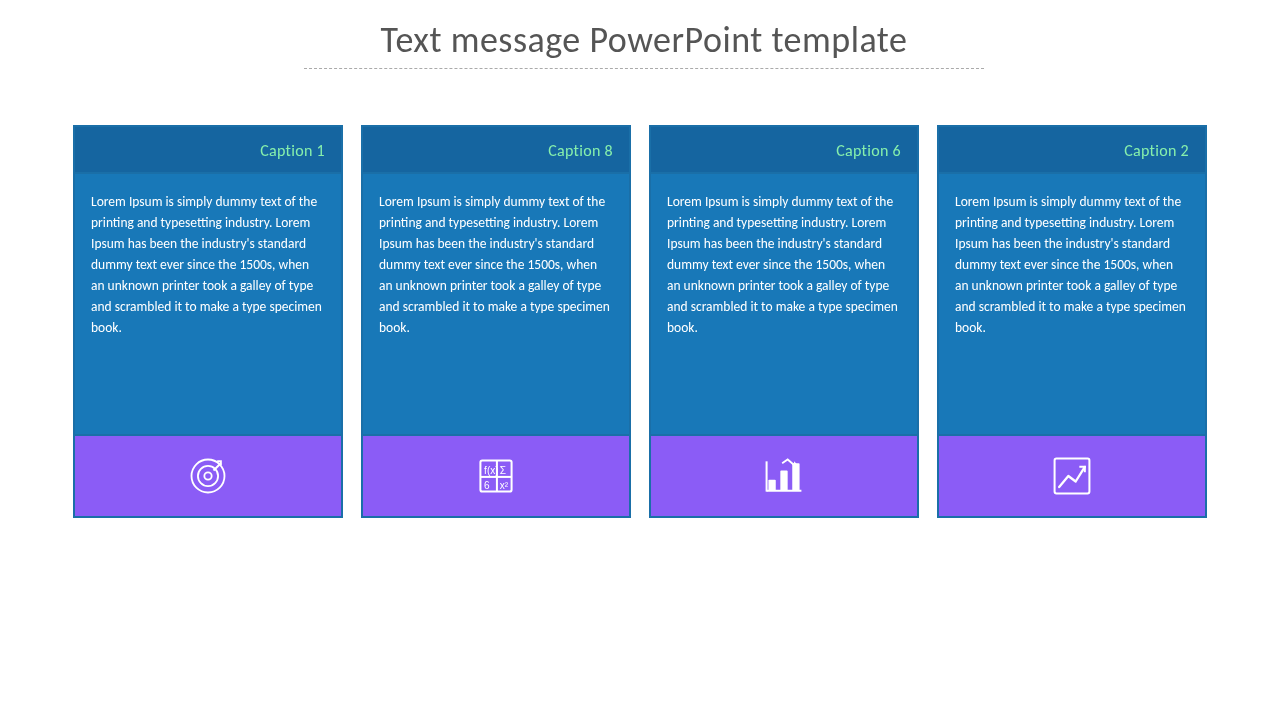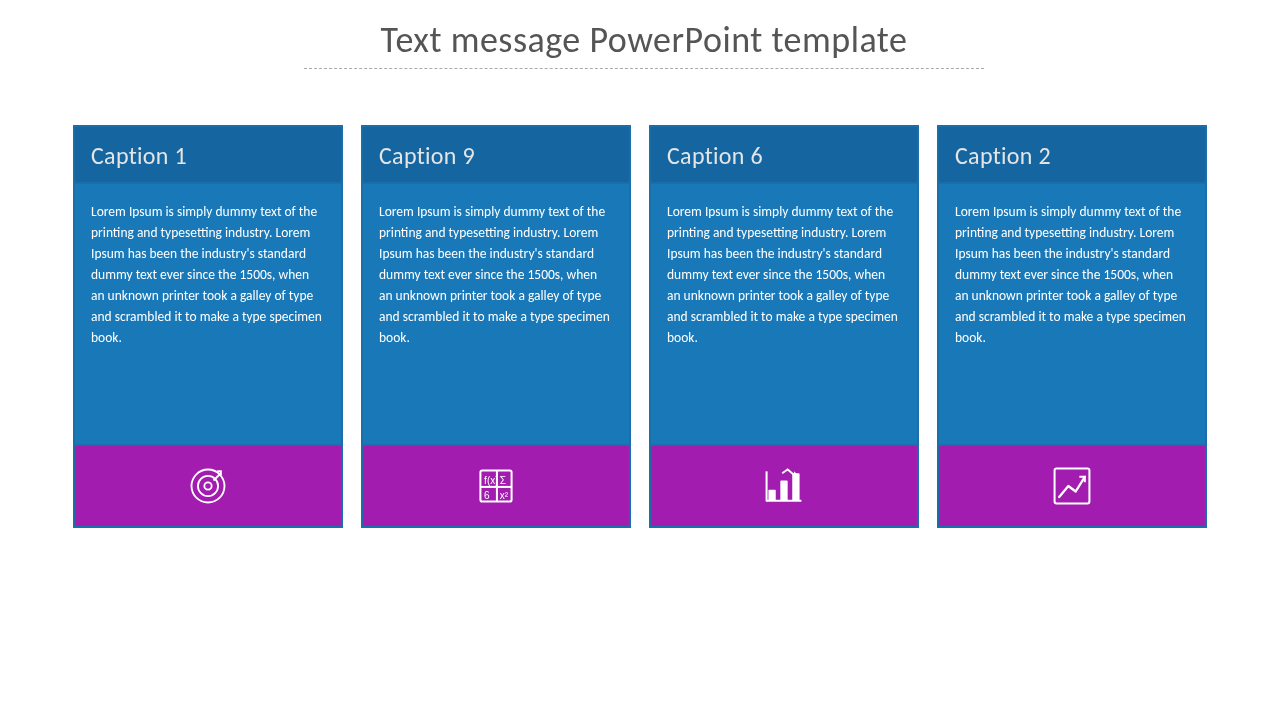--- a/index.html
+++ b/index.html
@@ -52,40 +52,41 @@
     .card {
       width: 270px;
       display: flex;
       flex-direction: column;
       border: 2px solid #1a6fa8;
       background: #1878b8;
     }
 
     .card-header {
       background: #1565a0;
-      color: #e5e5e5;
-      font-size: 24px;
+      color: #86efac;
+      font-size: 16px;
       font-weight: 400;
       padding: 14px 16px 12px 16px;
       border-bottom: 2px solid #1a6fa8;
       letter-spacing: 0.3px;
+      text-align: right;
     }
 
     .card-body {
       background: #1878b8;
       color: #ffffff;
       font-size: 13.5px;
       line-height: 1.55;
       padding: 18px 16px 18px 16px;
       flex: 1;
       min-height: 260px;
     }
 
     .card-footer {
-      background: #a21caf;
+      background: #8b5cf6;
       display: flex;
       align-items: flex-start;
       justify-content: center;
       padding: 18px 0 18px 0;
       border-top: 2px solid #1a6fa8;
     }
 
     .card-icon {
       color: #ffffff;
       font-size: 38px;
@@ -122,21 +123,21 @@
       <circle cx="24" cy="24" r="18"></circle>
       <circle cx="24" cy="24" r="11"></circle>
       <circle cx="24" cy="24" r="4"></circle>
       <line x1="38" y1="10" x2="30" y2="18" stroke="#ffffff" stroke-width="2.2"></line>
       <polyline points="34,8 38,8 38,12" stroke="#ffffff" stroke-width="2.2" fill="none"></polyline>
     </svg>
         </div>
     </div>
   </div>
     <div class="card">
-    <div class="card-header">Caption 9</div>
+    <div class="card-header">Caption 8</div>
     <div class="card-body">Lorem Ipsum is simply dummy text of the printing and typesetting industry. Lorem Ipsum has been the industry's standard dummy text ever since the 1500s, when an unknown printer took a galley of type and scrambled it to make a type specimen book.</div>
     <div class="card-footer">
       <div class="card-icon">
           <svg class="icon-svg" viewBox="0 0 48 48" fill="none" stroke="#ffffff" stroke-width="2.2" xmlns="http://www.w3.org/2000/svg">
       <rect x="7" y="7" width="34" height="34" rx="2" stroke="#ffffff" stroke-width="2.2"></rect>
       <line x1="7" y1="25" x2="41" y2="25" stroke="#ffffff" stroke-width="2.2"></line>
       <line x1="25" y1="7" x2="25" y2="41" stroke="#ffffff" stroke-width="2.2"></line>
       <text x="11" y="22" font-size="11" fill="#ffffff" stroke="none" font-family="Arial">f(x)</text>
       <text x="28" y="22" font-size="11" fill="#ffffff" stroke="none" font-family="Arial">Σ</text>
       <text x="11" y="38" font-size="11" fill="#ffffff" stroke="none" font-family="Arial">6</text>

